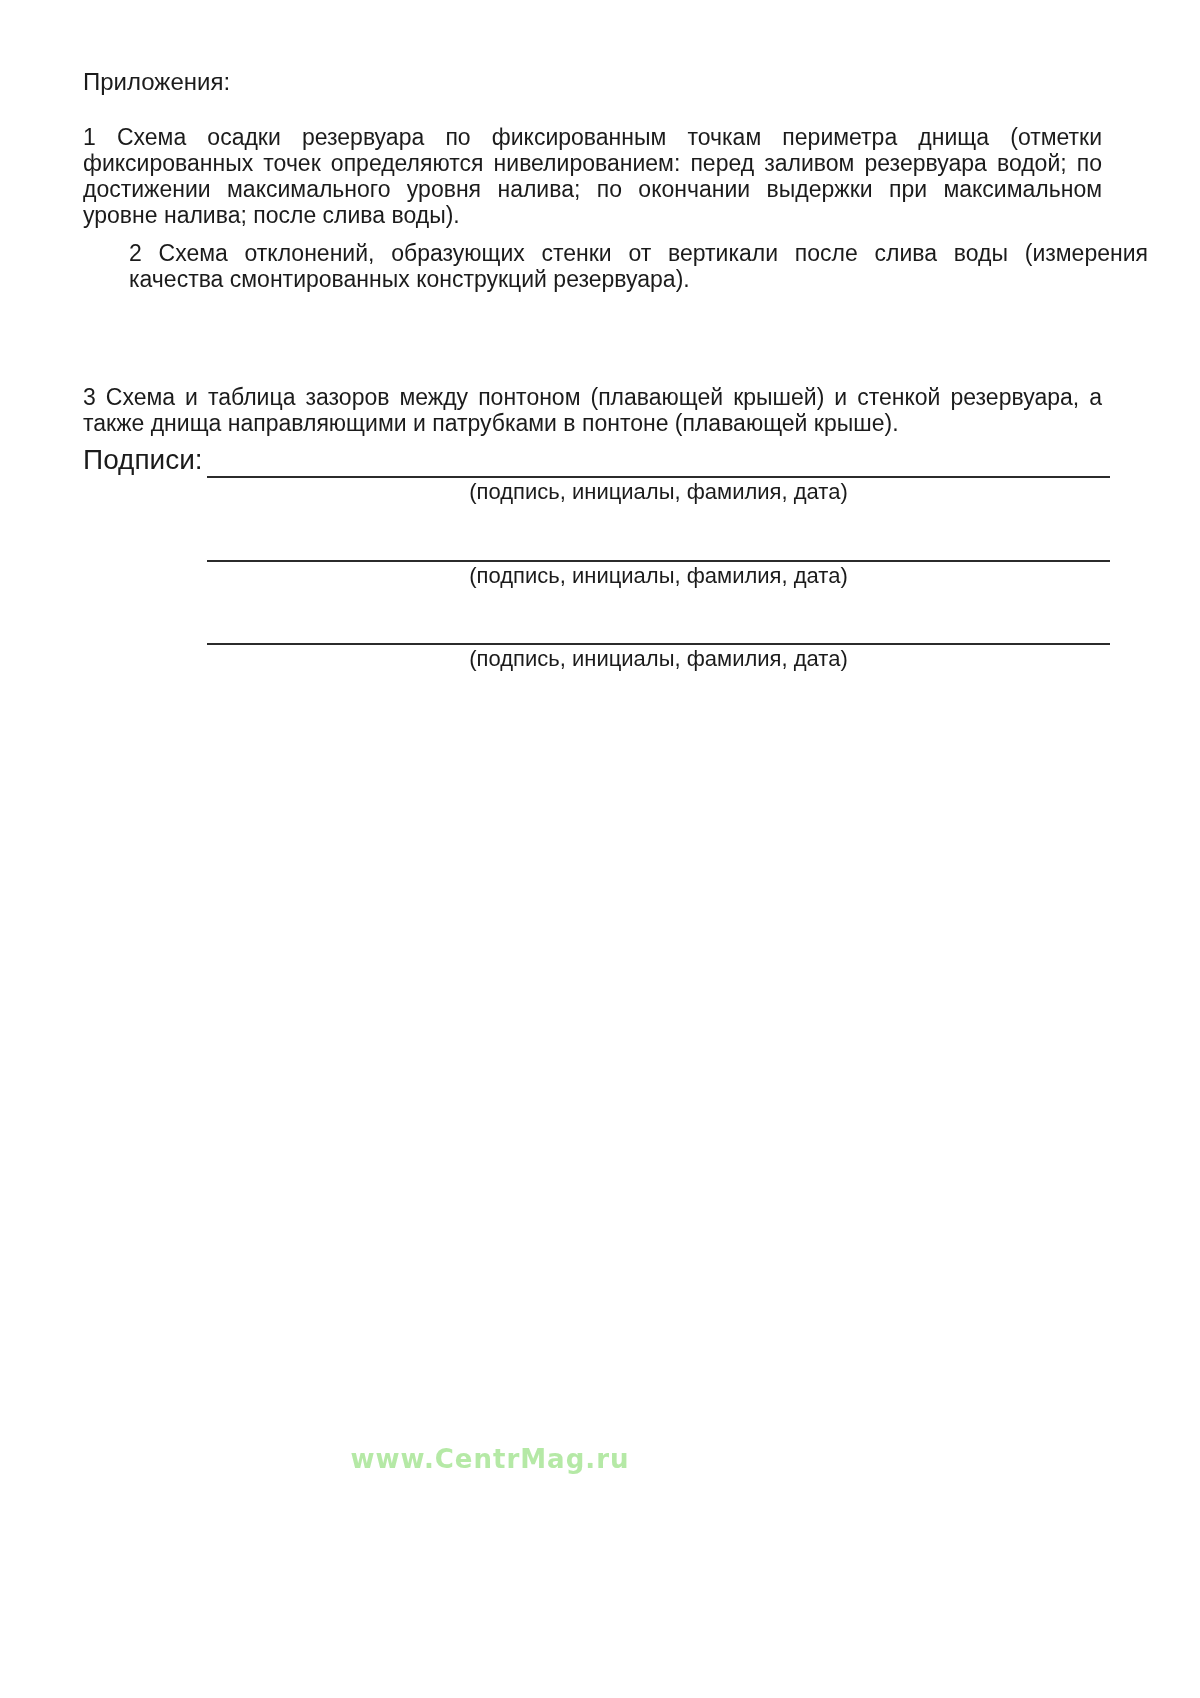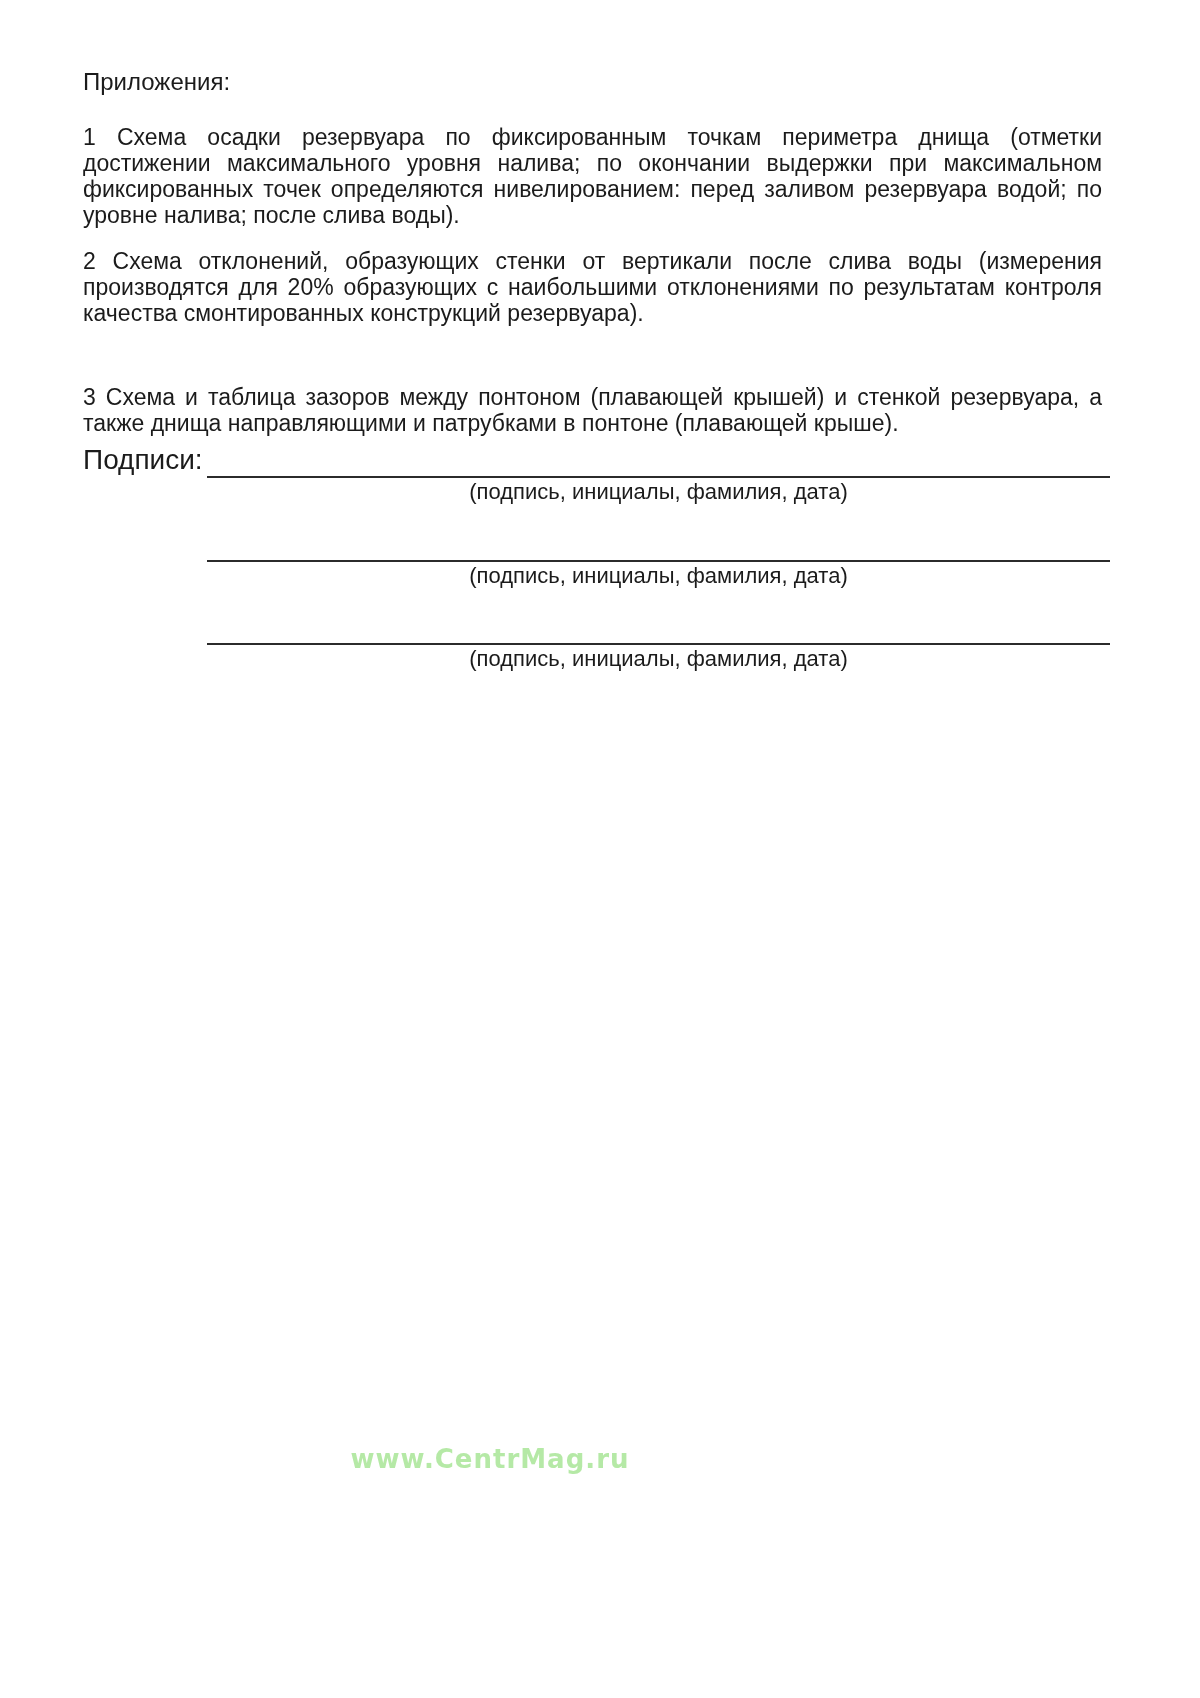--- a/index.html
+++ b/index.html
@@ -36,21 +36,21 @@
       line-height: 26px;
     }
     .para .jline {
       text-align: justify;
       text-align-last: justify;
     }
     .para .lline {
       text-align: left;
     }
     #para1 { top: 124px; }
-    #para2 { top: 248px; }
+    #para2 { top: 240px; margin-left: 46px; }
     #para3 { top: 384px; }
     .sig-label {
       position: absolute;
       left: 83px;
       top: 446px;
       font-size: 28px;
       line-height: 28px;
       white-space: nowrap;
     }
     .sig-line {
@@ -89,28 +89,27 @@
   </style>
 </head>
 <body>
 
 <div class="page">
 
   <div class="heading">Приложения:</div>
 
   <div class="para" id="para1">
     <div class="jline">1 Схема осадки резервуара по фиксированным точкам периметра днища (отметки</div>
+    <div class="jline">фиксированных точек определяются нивелированием: перед заливом резервуара водой; по</div>
     <div class="jline">достижении максимального уровня налива; по окончании выдержки при максимальном</div>
-    <div class="jline">фиксированных точек определяются нивелированием: перед заливом резервуара водой; по</div>
     <div class="lline">уровне налива; после слива воды).</div>
   </div>
 
   <div class="para" id="para2">
     <div class="jline">2 Схема отклонений, образующих стенки от вертикали после слива воды (измерения</div>
-    <div class="jline">производятся для 20% образующих с наибольшими отклонениями по результатам контроля</div>
     <div class="lline">качества смонтированных конструкций резервуара).</div>
   </div>
 
   <div class="para" id="para3">
     <div class="jline">3 Схема и таблица зазоров между понтоном (плавающей крышей) и стенкой резервуара, а</div>
     <div class="lline">также днища направляющими и патрубками в понтоне (плавающей крыше).</div>
   </div>
 
   <div class="sig-label">Подписи:</div>
 

